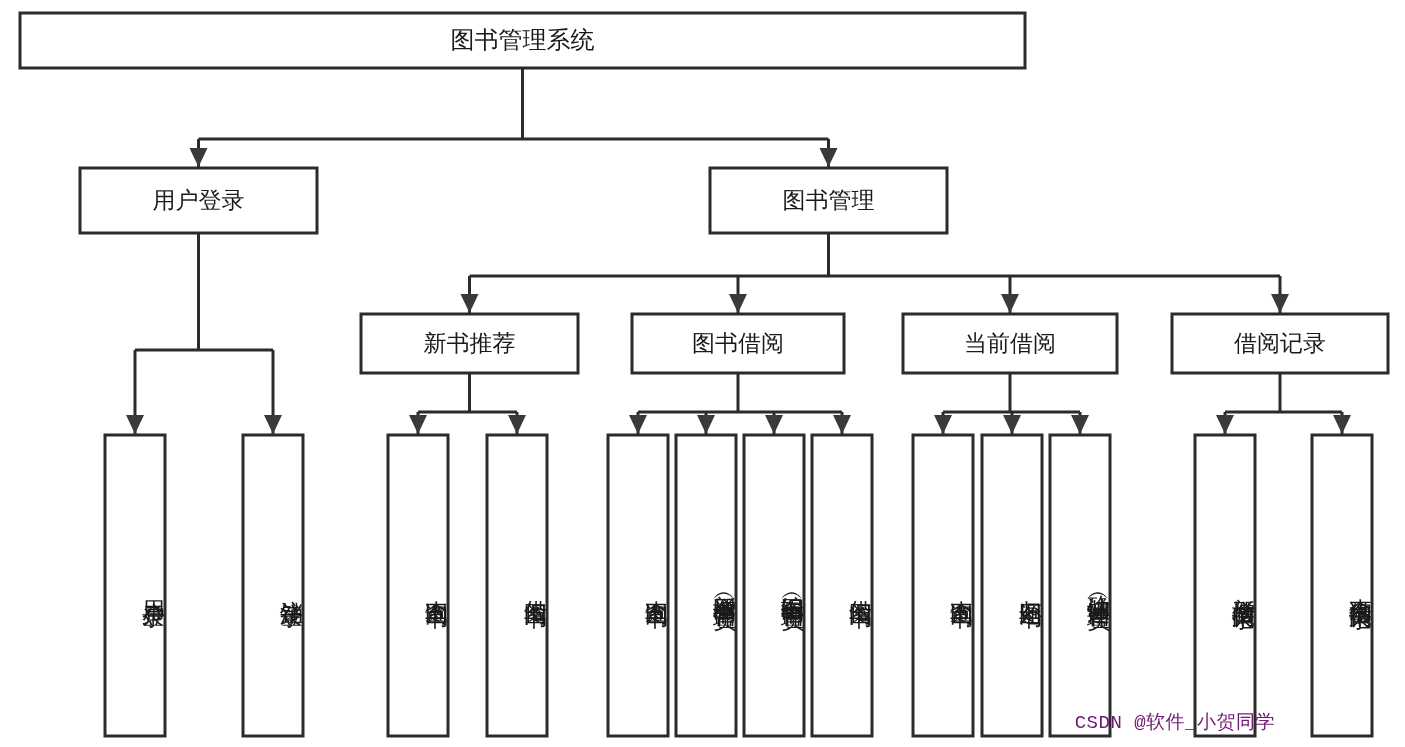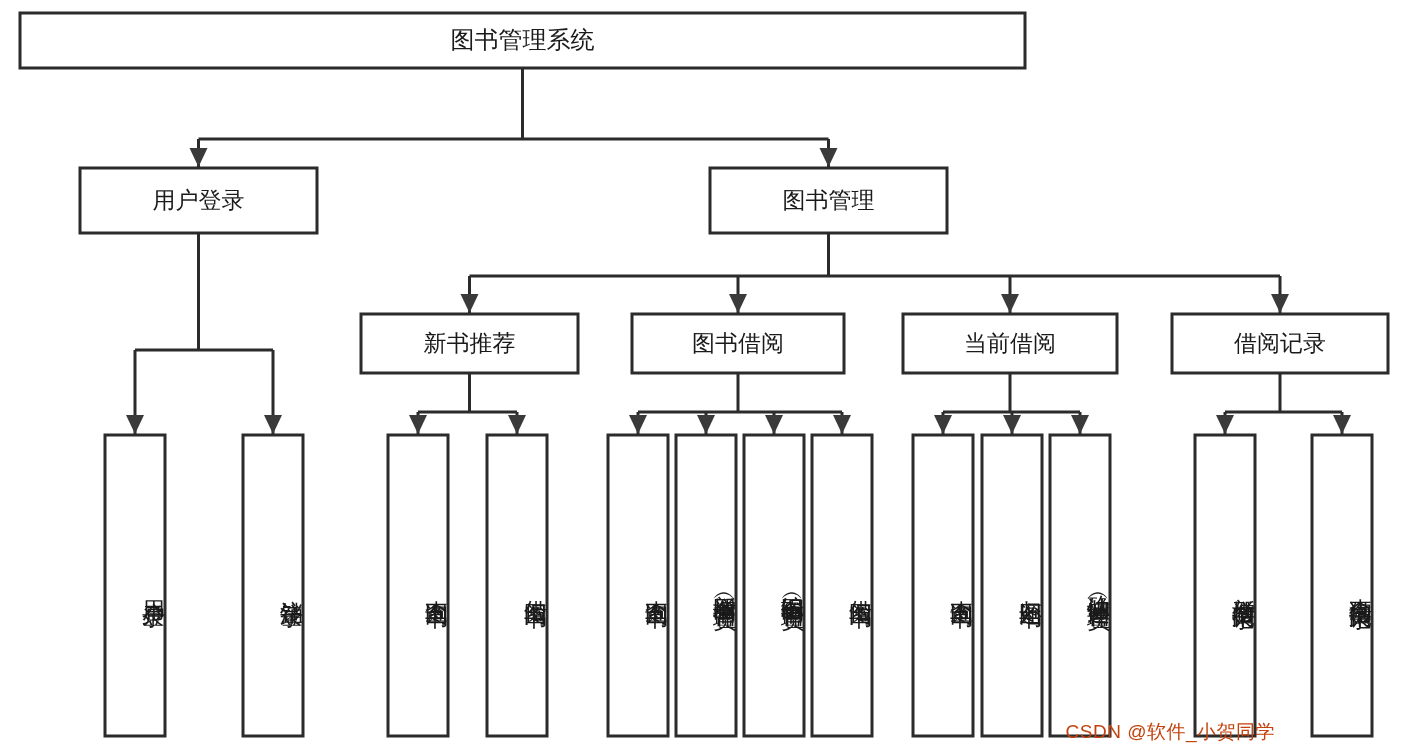--- a/index.html
+++ b/index.html
@@ -66,24 +66,24 @@
     font-size: 23px;
     line-height: 1;
     color: #1a1a1a;
     letter-spacing: 2px;
     white-space: nowrap;
     pointer-events: none;
   }
   #watermark {
     position: absolute;
     right: 8px;
-    bottom: 2px;
-    font-family: Liberation Sans, sans-serif;
+    bottom: 12px;
+    font-family: Liberation Mono, monospace;
     font-size: 19px;
-    color: #c2410c;
+    color: #701a75;
     letter-spacing: 0.5px;
     white-space: nowrap;
   }
 </style>
 </head>
 <body>
 
 <div id="diagram-root">
   <svg class="flow" viewBox="0 0 1405 747" xmlns="http://www.w3.org/2000/svg">
     <g id="edges-layer">

